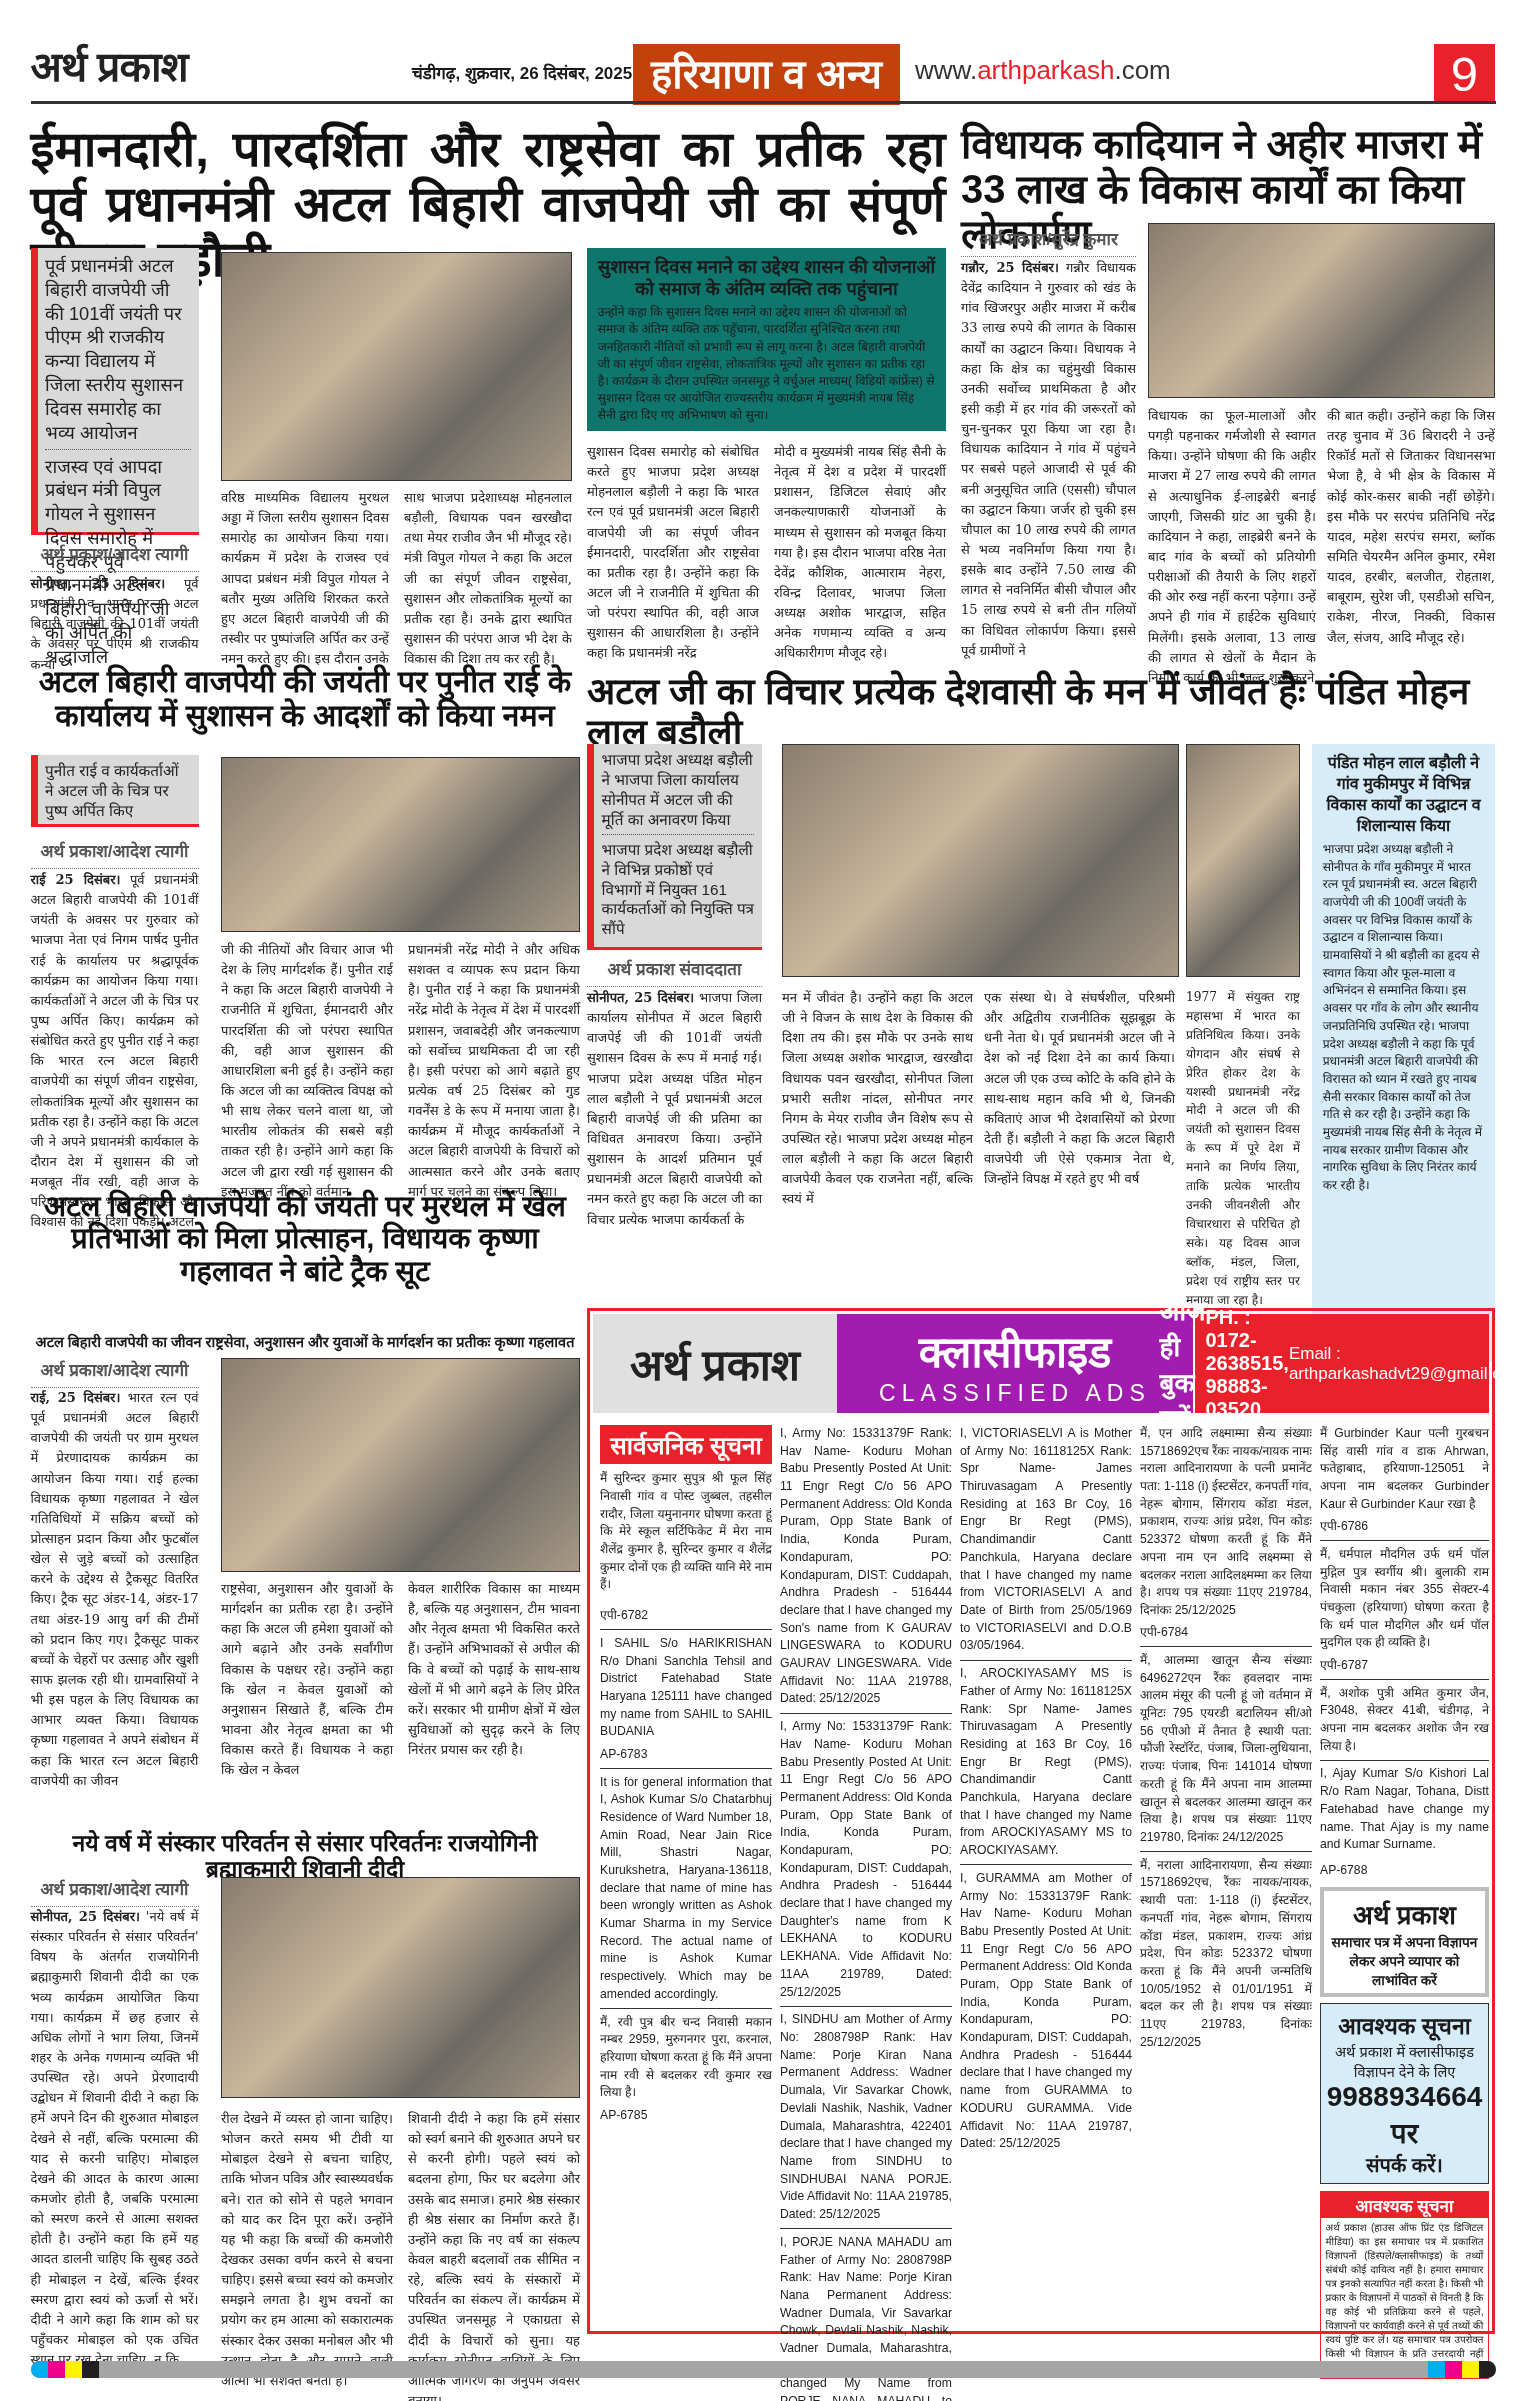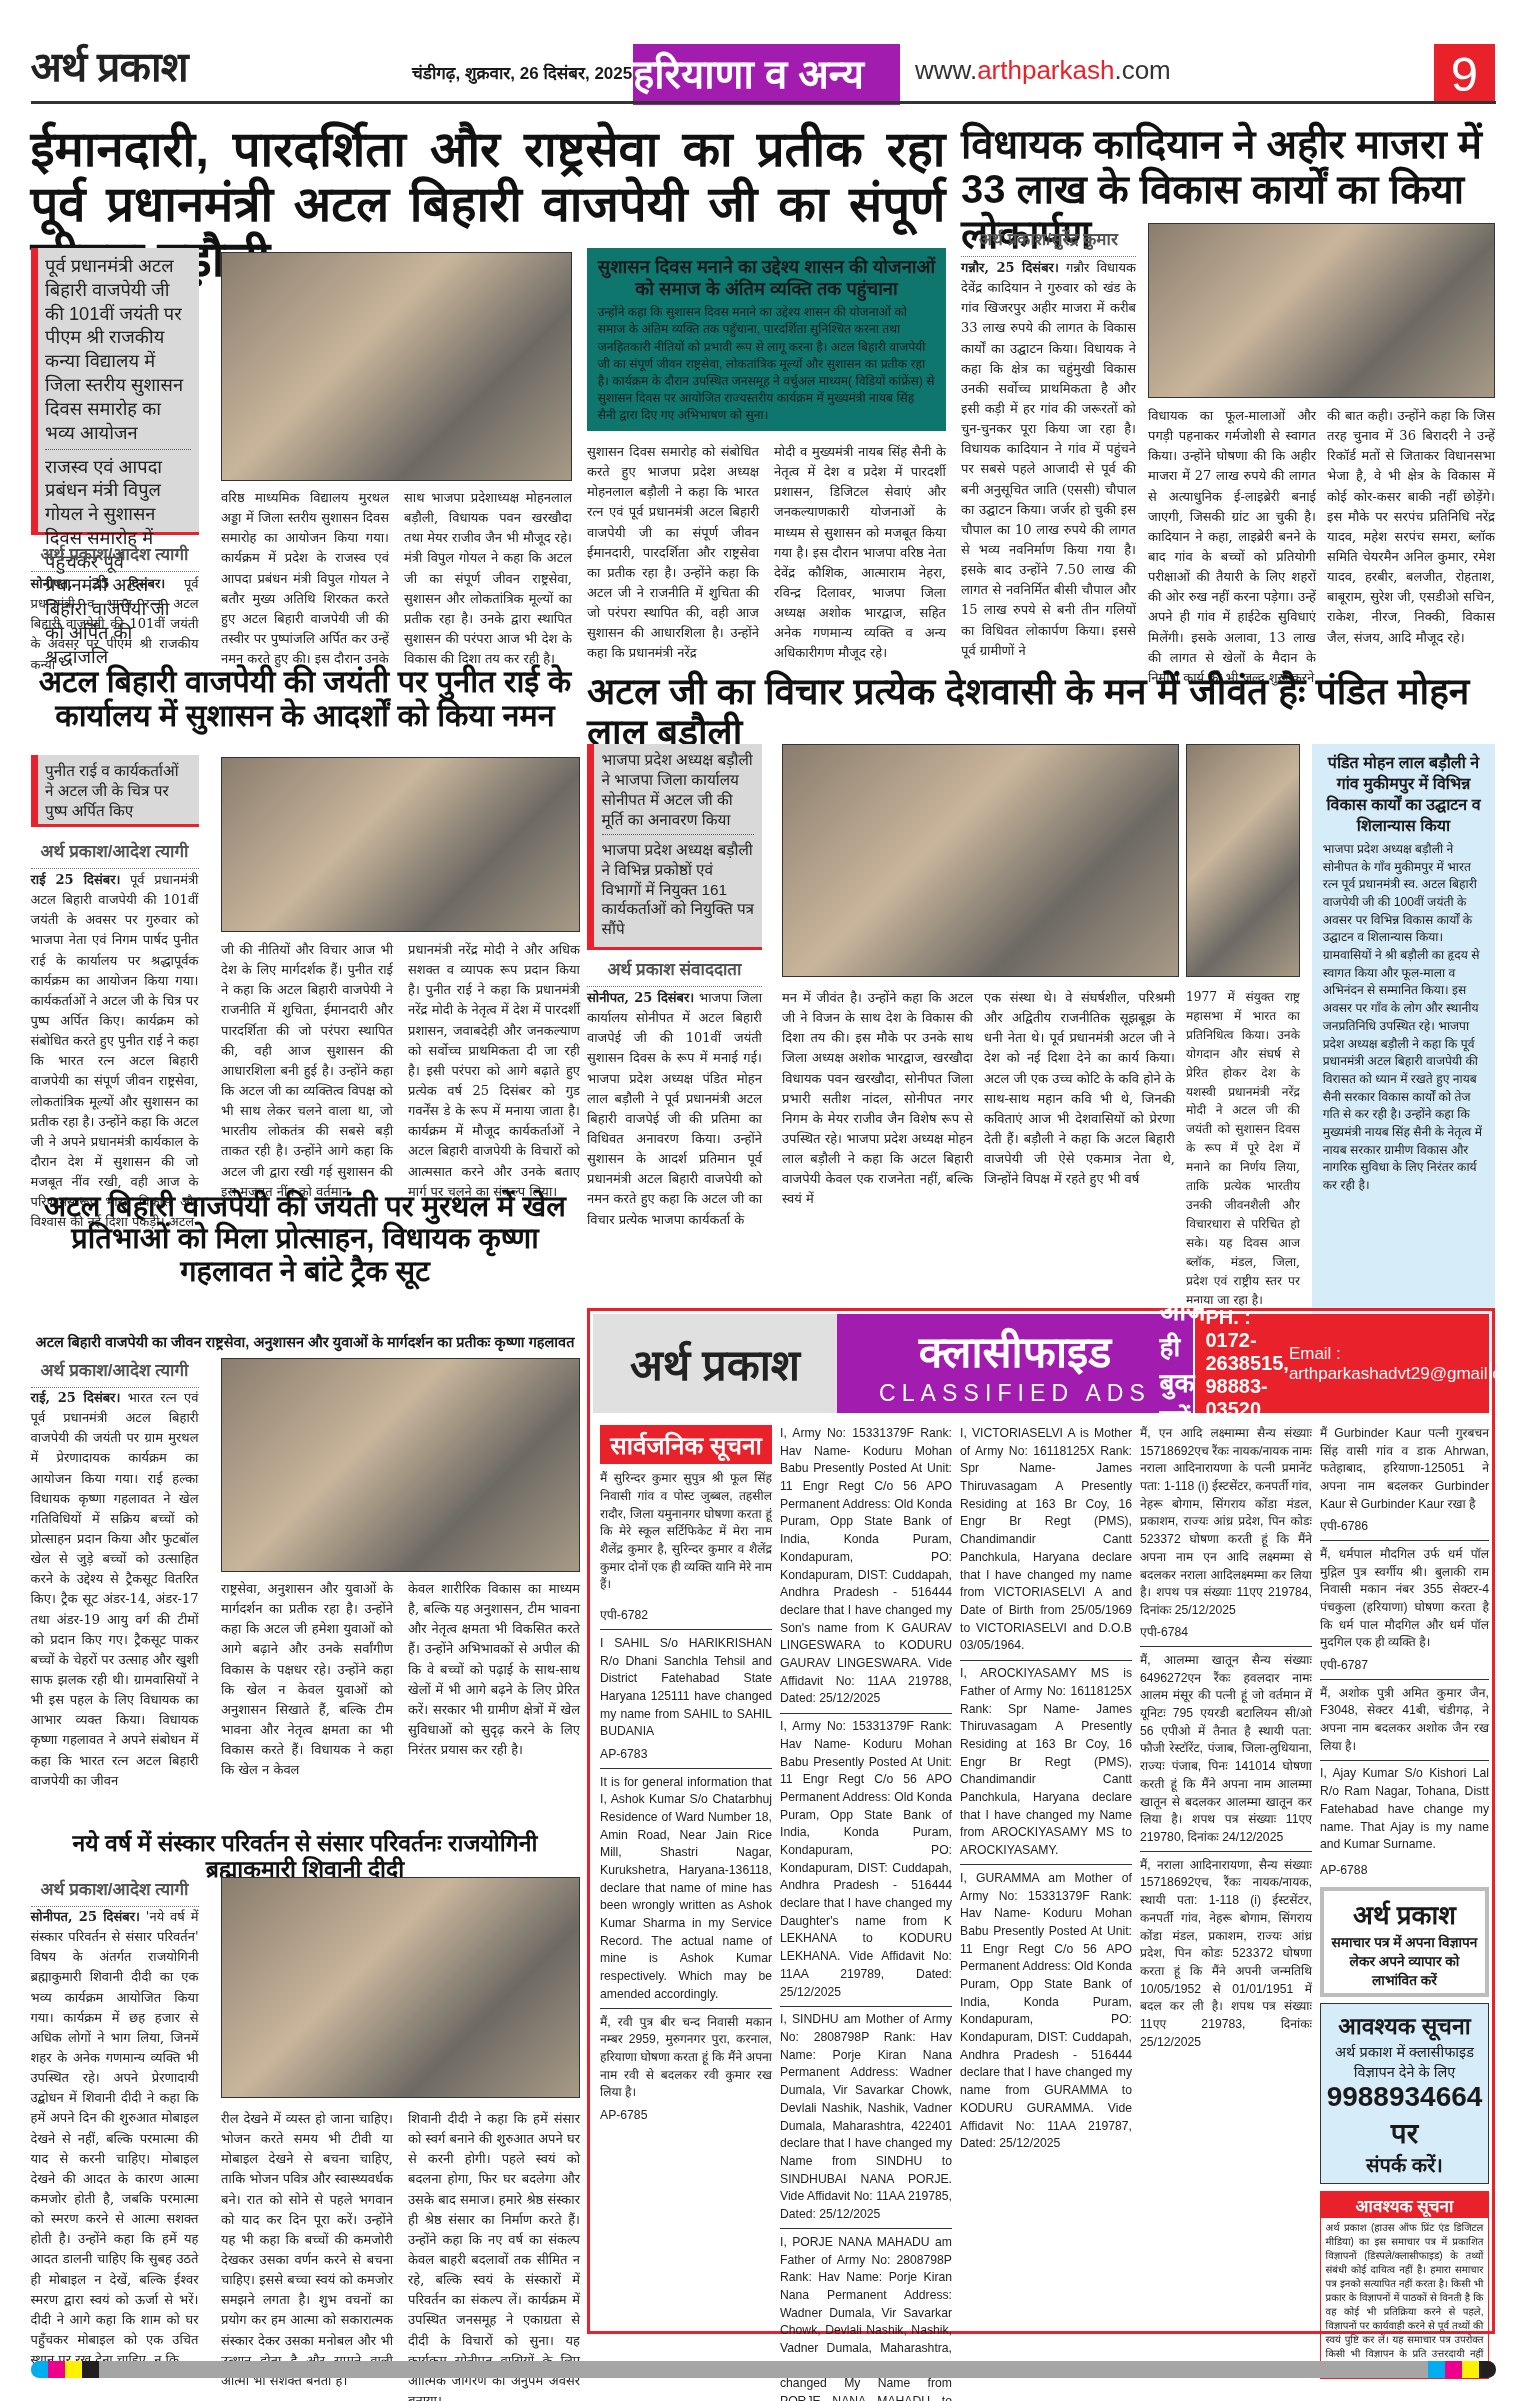--- a/index.html
+++ b/index.html
@@ -1,20 +1,20 @@
 <!DOCTYPE html>
 <html style="font-size:12.2px"><head>
 <meta charset="utf-8">
 <style>
 *{box-sizing:border-box;margin:0;padding:0}
 body{width:1527px;height:2401px;background:#fff;font-family:"Liberation Sans","DejaVu Sans",sans-serif;color:#1a1a1a;position:relative;overflow:hidden}
 .abs{position:absolute}
 .masthead-logo{left:30.5px;top:37px;font-size:41px;font-weight:bold;letter-spacing:-0.8px;color:#222}
 .masthead-date{left:412px;top:61px;font-size:17px;font-weight:bold}
-.section-tag{left:633px;top:44px;width:267px;height:61px;background:#a21caf;color:#fff;font-size:40px;font-weight:bold;text-align:left;line-height:61px}
+.section-tag{left:633px;top:44px;width:267px;height:61px;background:#c2410c;color:#fff;font-size:40px;font-weight:bold;text-align:center;line-height:61px}
 .site-url{left:915px;top:55px;font-size:26px;color:#333}
 .site-url .hl{color:#e8212a}
 .page-no{left:1434px;top:44px;width:61px;height:60px;background:#e8212a;color:#fff;font-size:49px;text-align:center;line-height:60px}
 .rule{height:3.1px;background:#333}
 h1,.hl1{font-weight:bold;color:#111;line-height:1.12}
 .text{font-size:13px;line-height:1.55;text-align:justify;color:#222;font-family:"DejaVu Serif",serif}
 .photo{background:linear-gradient(135deg,#8a7d6e,#c9b59b 40%,#6d6a64 70%,#a89a86);border:0.8px solid #333}
 .sidebar-box{background:#d9d9d9;border-left:7.6px solid #e8212a;border-bottom:3.1px solid #e8212a;padding:6.1px 7.6px;font-size:18.3px;line-height:1.3;color:#222}
 .byline{font-size:17px;font-weight:bold;color:#555;text-align:center;border-bottom:1.5px dotted #777;padding-bottom:6.1px}
 .pinkbox{background:#0f766e;padding:7.6px 10.7px}

